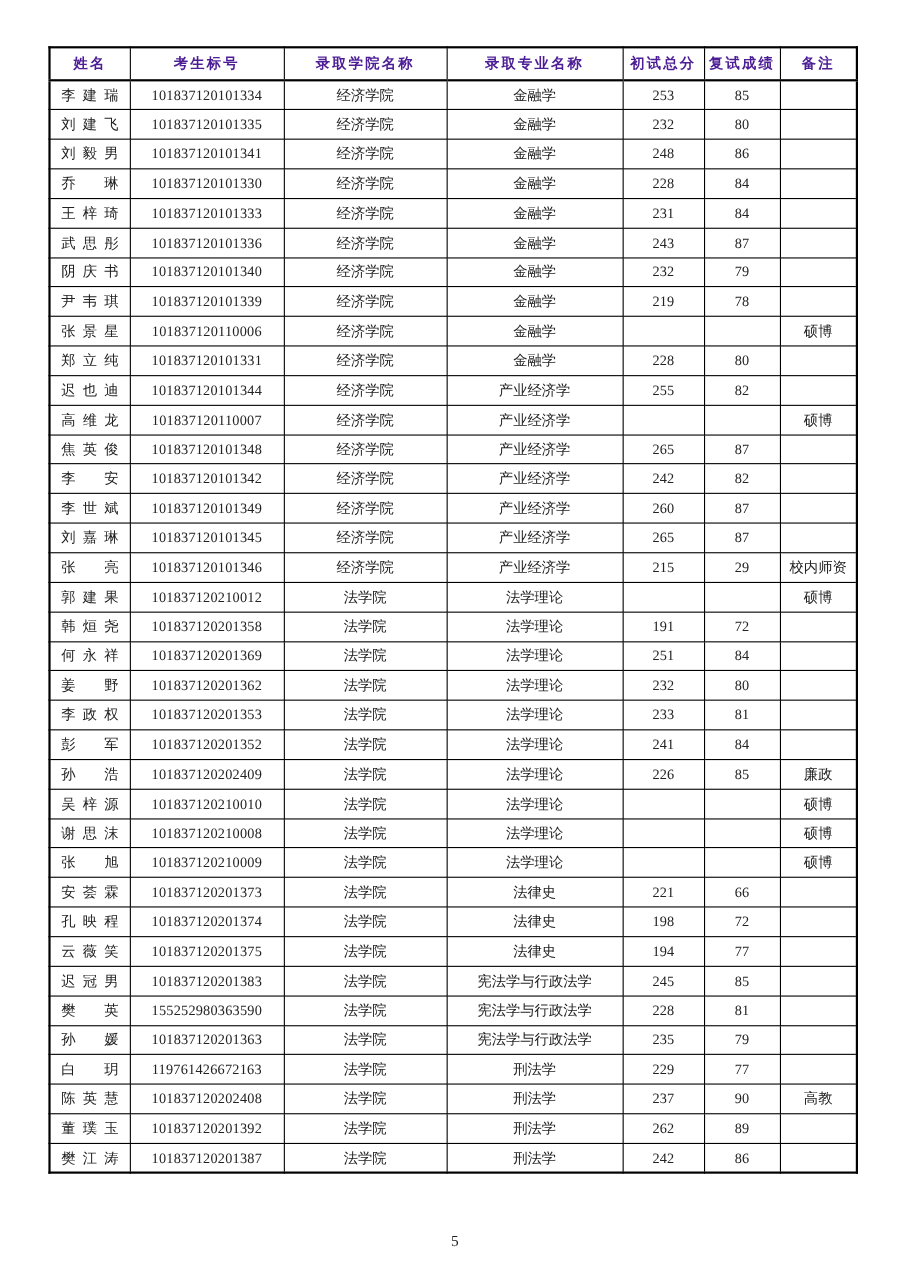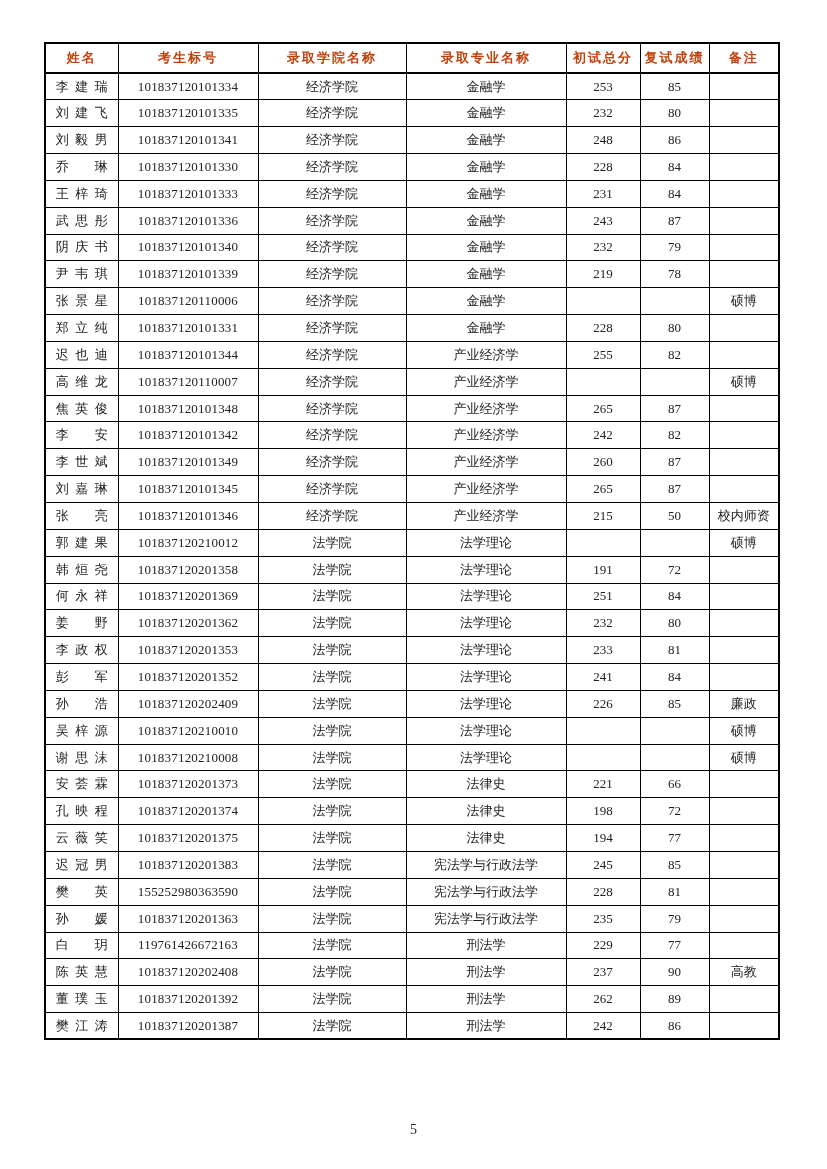--- a/index.html
+++ b/index.html
@@ -26,21 +26,21 @@
     vertical-align: middle;
     overflow: hidden;
     white-space: nowrap;
   }
   table.admission thead tr { height: 30px; }
   table.admission thead th {
     font-size: 13px;
     font-weight: bold;
     letter-spacing: 2px;
     border-bottom: 2px solid #000;
-    color: #c2410c;
+    color: #4c1d95;
   }
   table.admission tbody tr { height: 26.85px; }
   table.admission td {
     font-size: 13px;
     color: #222;
   }
   td.col-id { font-size: 13.5px; letter-spacing: 0.2px; }
   td.col-score { font-size: 13.5px; }
   .name-span {
     display: inline-block;
@@ -226,21 +226,21 @@
           <td class="col-score">265</td>
           <td class="col-score">87</td>
           <td class="col-remark"></td>
         </tr>
         <tr>
           <td class="col-name"><span class="name-span">张亮</span></td>
           <td class="col-id">101837120101346</td>
           <td class="col-college">经济学院</td>
           <td class="col-major">产业经济学</td>
           <td class="col-score">215</td>
-          <td class="col-score">50</td>
+          <td class="col-score">29</td>
           <td class="col-remark">校内师资</td>
         </tr>
         <tr>
           <td class="col-name"><span class="name-span">郭建果</span></td>
           <td class="col-id">101837120210012</td>
           <td class="col-college">法学院</td>
           <td class="col-major">法学理论</td>
           <td class="col-score"></td>
           <td class="col-score"></td>
           <td class="col-remark">硕博</td>
@@ -304,20 +304,29 @@
           <td class="col-id">101837120210010</td>
           <td class="col-college">法学院</td>
           <td class="col-major">法学理论</td>
           <td class="col-score"></td>
           <td class="col-score"></td>
           <td class="col-remark">硕博</td>
         </tr>
         <tr>
           <td class="col-name"><span class="name-span">谢思沫</span></td>
           <td class="col-id">101837120210008</td>
+          <td class="col-college">法学院</td>
+          <td class="col-major">法学理论</td>
+          <td class="col-score"></td>
+          <td class="col-score"></td>
+          <td class="col-remark">硕博</td>
+        </tr>
+        <tr>
+          <td class="col-name"><span class="name-span">张旭</span></td>
+          <td class="col-id">101837120210009</td>
           <td class="col-college">法学院</td>
           <td class="col-major">法学理论</td>
           <td class="col-score"></td>
           <td class="col-score"></td>
           <td class="col-remark">硕博</td>
         </tr>
         <tr>
           <td class="col-name"><span class="name-span">安荟霖</span></td>
           <td class="col-id">101837120201373</td>
           <td class="col-college">法学院</td>

